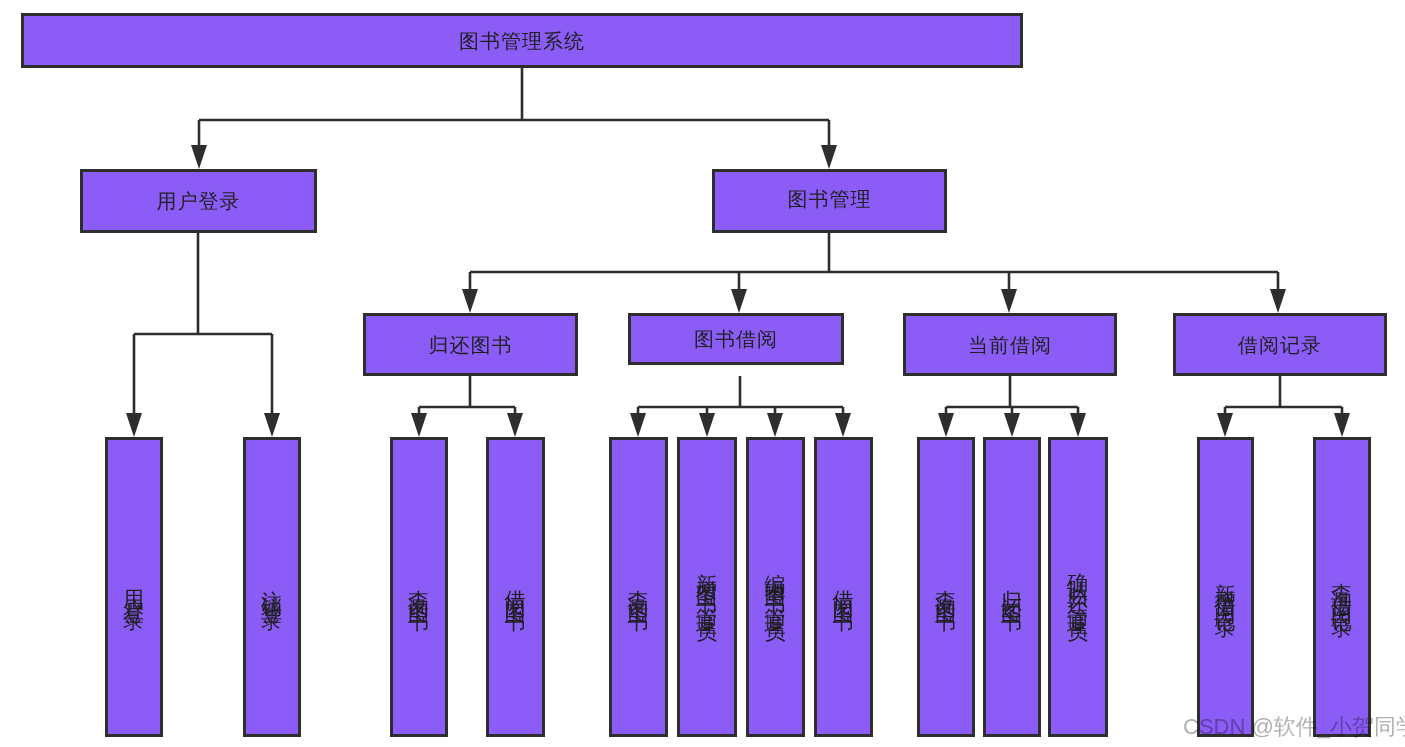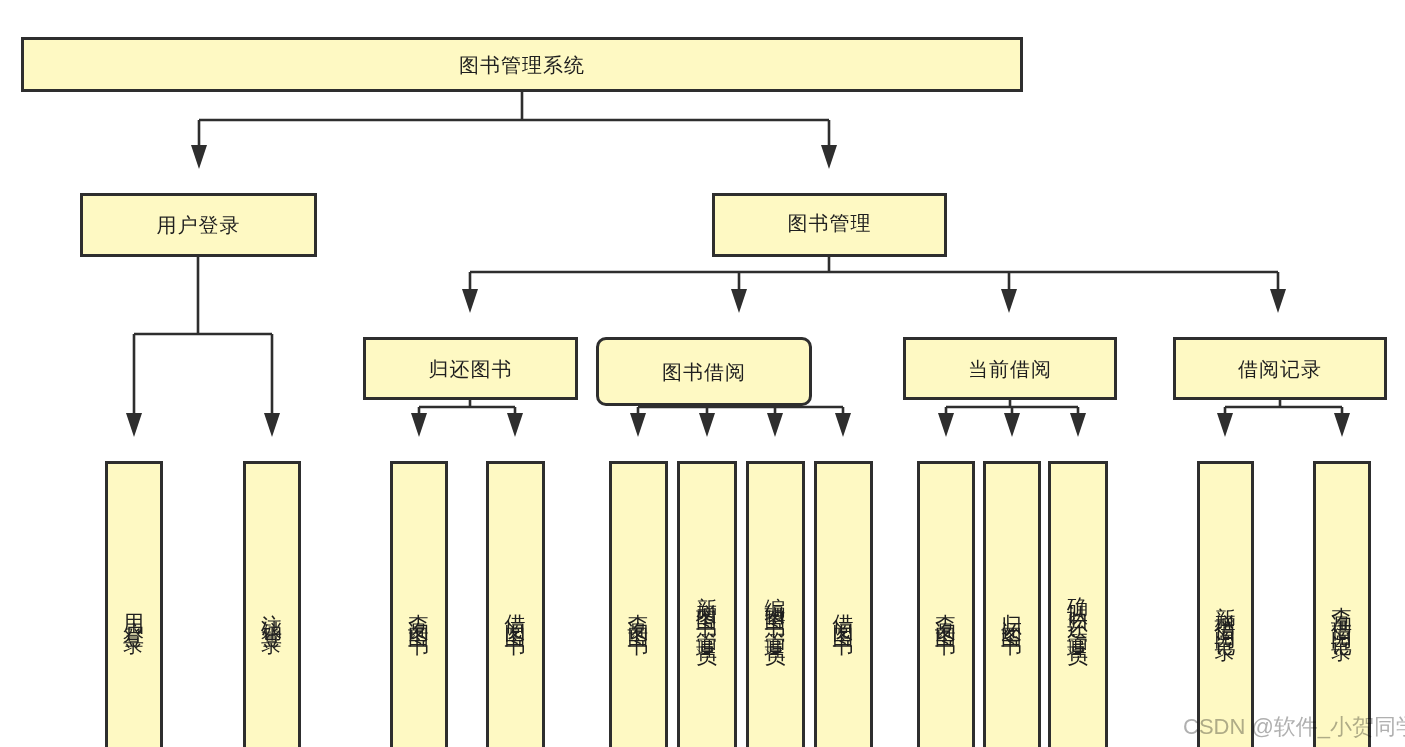--- a/index.html
+++ b/index.html
@@ -17,47 +17,46 @@
     background: var(--background);
     overflow: hidden;
   }
   .connectors { position: absolute; left: 0; top: 0; }
   .connectors .lines { stroke: var(--line); stroke-width: 2.6; fill: none; }
   .connectors .arrows { fill: var(--line); stroke: none; }
   .node {
     position: absolute;
     box-sizing: border-box;
     border: 3px solid var(--line);
-    background: #fef9c3;
+    background: #8b5cf6;
     color: var(--text);
     display: flex;
     align-items: center;
     justify-content: center;
     text-align: center;
-    margin-top: 24px;
   }
   .node-h {
     font-size: 20px;
     letter-spacing: 1px;
     line-height: 1;
   }
   .node-v {
     writing-mode: vertical-rl;
     text-orientation: mixed;
     font-size: 21px;
     letter-spacing: 7px;
     line-height: 1;
     padding: 8px 0;
   }
   
   .n-root       { left: 21px;   top: 13px;  width: 1002px; height: 55px; }
   .n-userlogin  { left: 80px;   top: 169px; width: 237px;  height: 64px; }
   .n-bookmgmt   { left: 712px;  top: 169px; width: 235px;  height: 64px; font-family: Liberation Mono, monospace; }
   .n-newbook    { left: 363px;  top: 313px; width: 215px;  height: 63px; }
-  .n-bookborrow { left: 596px;  top: 313px; width: 216px;  height: 69px; border-radius: 10px; }
+  .n-bookborrow { left: 628px;  top: 313px; width: 216px;  height: 52px; }
   .n-curborrow  { left: 903px;  top: 313px; width: 214px;  height: 63px; }
   .n-borrowrec  { left: 1173px; top: 313px; width: 214px;  height: 63px; }
   .leaf         { top: 437px; height: 300px; }
   .l-ul1 { left: 105px;  width: 58px; }
   .l-ul2 { left: 243px;  width: 58px; }
   .l-nb1 { left: 390px;  width: 58px; }
   .l-nb2 { left: 486px;  width: 59px; }
   .l-bb1 { left: 609px;  width: 59px; }
   .l-bb2 { left: 677px;  width: 60px; }
   .l-bb3 { left: 746px;  width: 59px; }

